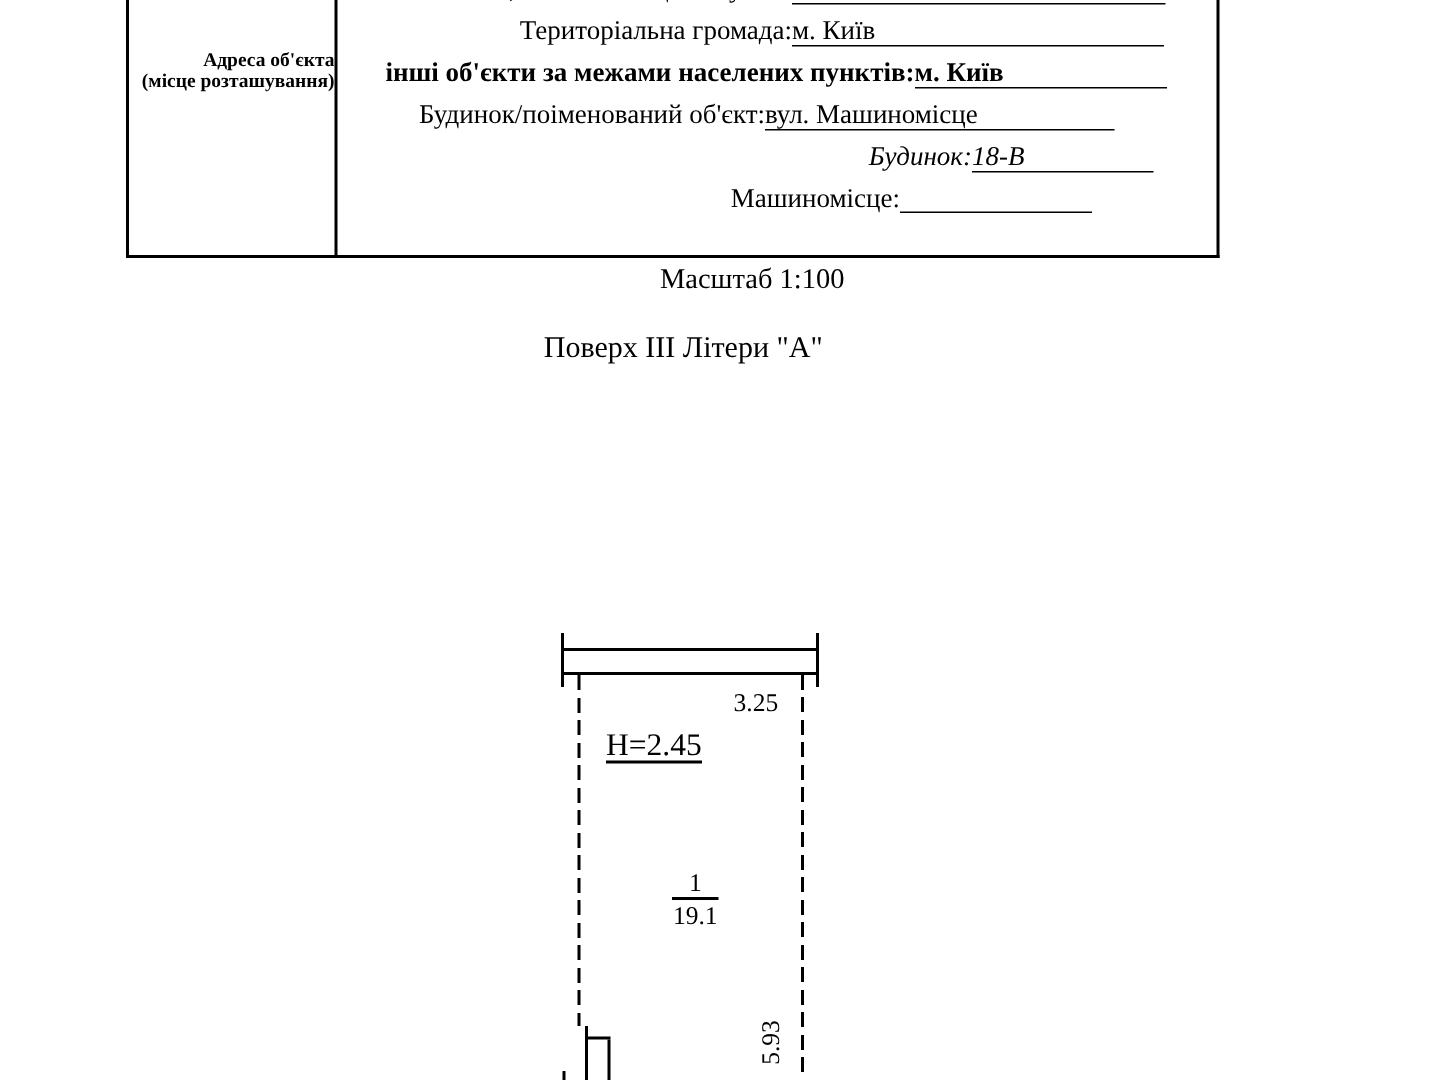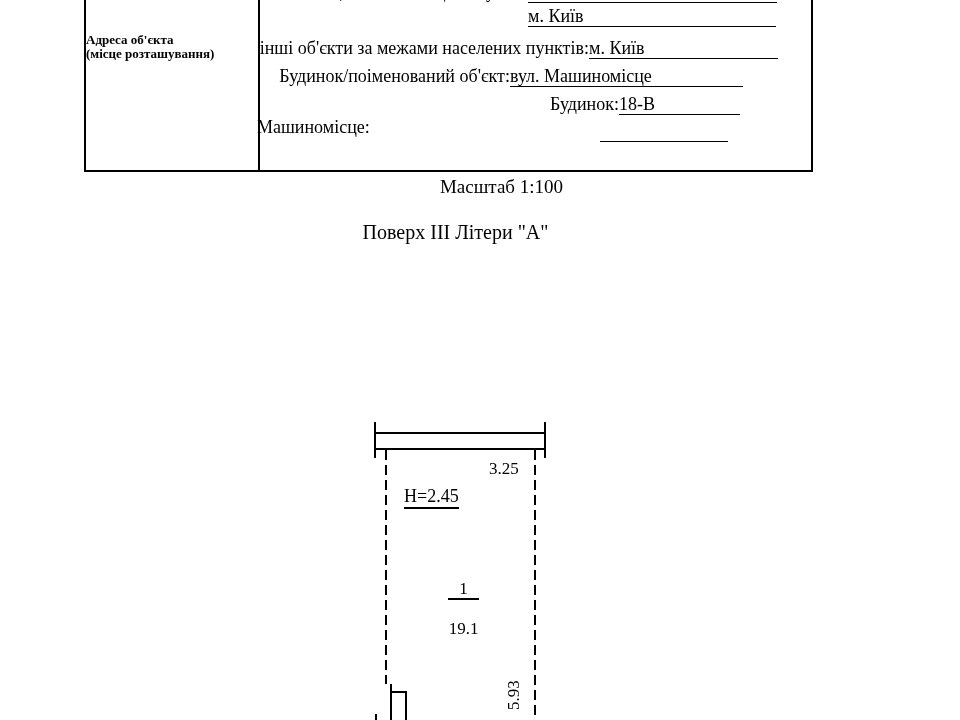--- a/index.html
+++ b/index.html
@@ -8,41 +8,41 @@
     background:#fff; color:#000;
     font-family:"Liberation Serif","DejaVu Serif",serif;
   }
   
   .addr-table {
     position:absolute; left:84px; top:0; width:729px; height:172px;
     border-left:2px solid #000; border-right:2px solid #000; border-bottom:2px solid #000;
     box-sizing:border-box;
   }
   .addr-left {
-    position:absolute; left:0; top:0; width:174px; height:100%;
+    position:absolute; left:0; top:0; width:139px; height:100%;
     border-right:2px solid #000; box-sizing:border-box;
-    text-align:left; font-weight:bold; font-size:13px; line-height:14px;
+    text-align:right; font-weight:bold; font-size:13px; line-height:14px;
     padding-top:33px;
   }
   .addr-rows { position:absolute; left:171px; right:0; top:-22px; }
   .frow {
     display:flex; justify-content:flex-end; align-items:baseline;
     height:28px; line-height:28px; font-size:18px; white-space:nowrap;
   }
   .fvalue {
     display:inline-block; width:200px; height:20px; line-height:20px;
     border-bottom:1.5px solid #000; box-sizing:content-box;
   }
   .r1 { padding-right:34px; } .r1 .fvalue { width:249px; }
   .r2 { padding-right:35px; } .r2 .fvalue { width:248px; }
   .r3 { padding-right:212px; }
-  .r4 { padding-right:33px; } .r4 .fvalue { width:189px; }
+  .r4 { padding-right:33px;font-weight:bold; } .r4 .fvalue { width:189px; }
   .r5 { padding-right:68px; } .r5 .fvalue { width:233px; }
-  .r6 { padding-right:71px; } .r6 .fvalue { width:121px; }
-  .r7 { padding-right:83px;flex-direction:column; }
+  .r6 { padding-right:42px;font-style:italic; } .r6 .fvalue { width:121px; }
+  .r7 { padding-right:83px; }
   .r7 .fvalue { width:128px; align-self:flex-end; height:0; line-height:0; margin-bottom:4px; }
   
   .scale-title {
     position:absolute; left:0; top:176px; width:911px; text-align:center;
     font-size:19px; line-height:22px;margin-left:46px;
   }
   .floor-title {
     position:absolute; left:0; top:220px; width:911px; text-align:center;
     font-size:20px; line-height:24px;
   }
@@ -59,26 +59,26 @@
     background:repeating-linear-gradient(to bottom,#000 0px,#000 10px,transparent 10px,transparent 15px);
   }
   .dash-left  { left:385px; top:450px; height:234px; }
   .dash-right { left:534px; top:450px; height:270px; }
   .jamb-left  { left:390px; top:684px; width:2px;  height:36px; }
   .jamb-top   { left:390px; top:691px; width:17px; height:2px;  }
   .jamb-right { left:405px; top:693px; width:2px;  height:27px; }
   .edge-mark  { left:375px; top:714px; width:2px;  height:6px;  }
   .dim-width  { position:absolute; left:489px; top:459px; font-size:17px; line-height:19px;text-align:right; }
   .dim-height {
-    position:absolute; left:404px; top:487px; font-size:18px; line-height:19px;
+    position:absolute; left:404px; top:487px; font-size:21px; line-height:19px;
     border-bottom:2px solid #000; padding-bottom:1px;
   }
   .room-fraction { position:absolute; left:448px; top:580px; width:31px; text-align:center; font-size:17px; }
   .room-num  { line-height:17px; border-bottom:2px solid #000; padding-bottom:1px; }
-  .room-area { line-height:17px; padding-top:20px; }
+  .room-area { line-height:17px; padding-top:2px; }
   .dim-depth {
     position:absolute; left:497px; top:685px; width:34px; height:20px;
     text-align:center; font-size:17px; line-height:20px;
     transform:rotate(-90deg);
   }
 </style>
 </head>
 <body>
 
 <div class="page">
@@ -87,20 +87,21 @@
     <div class="addr-left">
       <div>Адреса об'єкта</div>
       <div>(місце розташування)</div>
     </div>
     <div class="addr-rows">
       <div class="frow r1">
         <span>Область, місто зі спец. статусом:</span>
         <span class="fvalue">м. Київ</span>
       </div>
       <div class="frow r2">
+        <span>Територіальна громада:</span>
         <span class="fvalue">м. Київ</span>
       </div>
       <div class="frow r4">
         <span>інші об'єкти за межами населених пунктів:</span>
         <span class="fvalue">м. Київ</span>
       </div>
       <div class="frow r5">
         <span>Будинок/поіменований об'єкт:</span>
         <span class="fvalue">вул. Машиномісце</span>
       </div>

